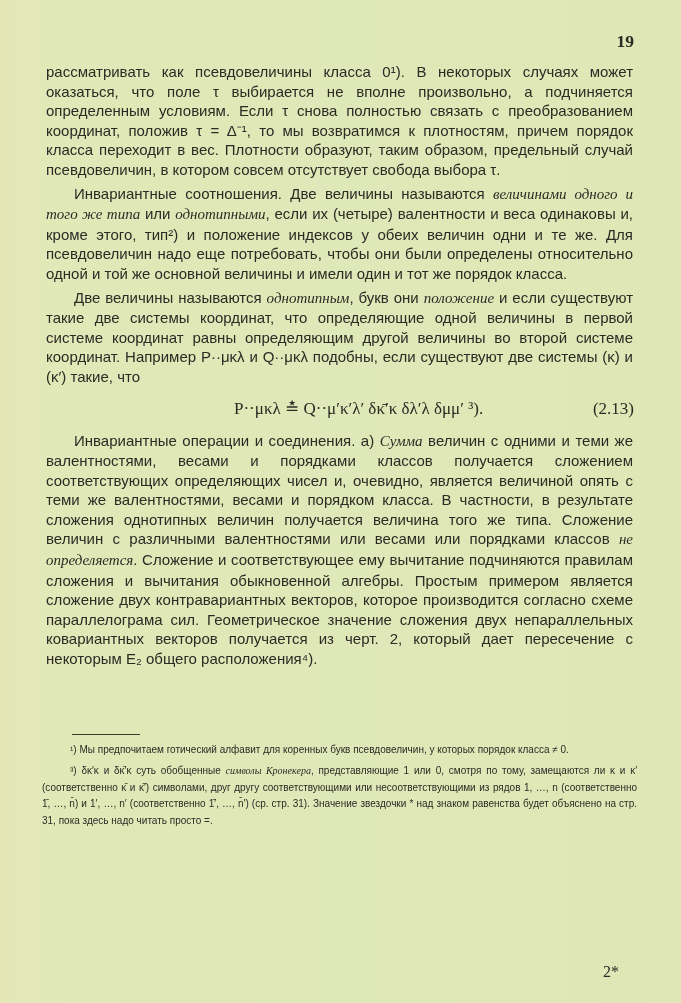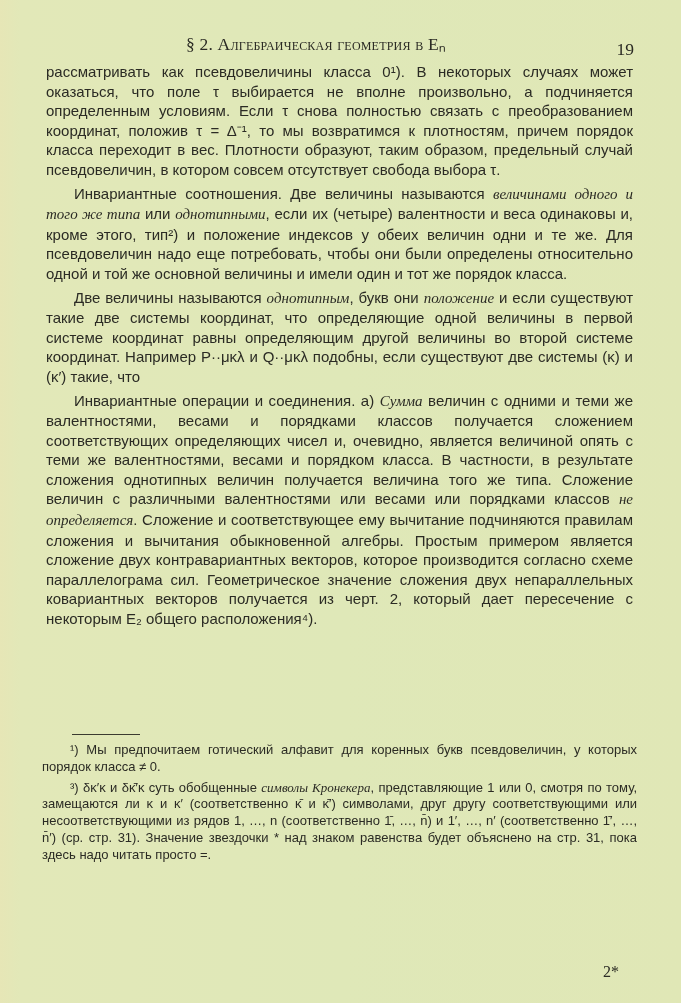--- a/index.html
+++ b/index.html
@@ -6,47 +6,50 @@
   body {
     width:681px; height:1003px; overflow:hidden;
     background: linear-gradient(90deg, #e6e6b6 0%, #e2e8b8 3%, #dfe8b8 50%, #e0e7b6 100%);
     font-family: "Liberation Serif", serif;
     color:#2b2b24;
     position:relative;
   }
   .page { position:absolute; left:42px; top:0; width:595px; }
   .header { position:absolute; top:31px; left:0; width:595px; height:24px; font-size:17.5px; }
   .header .title { position:absolute; left:144px; top:0; font-variant: small-caps; letter-spacing:0.2px; }
-  .header .pnum { position:absolute; right:3px; top:8px; }
+  .header .pnum { position:absolute; right:3px; top:0;font-weight:bold; }
   .body { position:absolute; top:58px; left:0; width:595px; font-size:15px; line-height:19.6px; text-align:justify; font-family: "Liberation Sans Narrow","Liberation Sans", sans-serif; }
   .body p { margin:4px; }
   .ind { text-indent:28px; }
   .b { font-weight:normal; }
   i { font-family:"Liberation Serif", serif; font-style:italic; }
   .eq { position:relative; height:34px; margin:4px 0 6px 0; font-family:"Liberation Serif", serif; font-size:17px; }
   .eq .formula { position:absolute; left:192px; top:8px; }
   .eq .num { position:absolute; right:3px; top:8px; }
   .rule { position:absolute; top:734px; left:30px; width:68px; height:1px; background:#3b3b30; }
-  .notes { position:absolute; top:742px; left:0; width:595px; font-size:13px; line-height:16.8px; text-align:justify; font-family: "Liberation Sans Narrow","Liberation Sans", sans-serif; }
+  .notes { position:absolute; top:742px; left:0; width:595px; font-size:10px; line-height:16.8px; text-align:justify; font-family: "Liberation Sans Narrow","Liberation Sans", sans-serif; }
   .notes p { margin:0; }
   .sig { position:absolute; left:603px; top:963px; font-size:16px; font-family:"Liberation Serif", serif; }
 </style>
 </head>
 <body>
 
 <div class="page">
   <div class="header">
-    <span class="title">§ 2. Алгебраическая геометрия в Eₙ</span>
     <span class="pnum">19</span>
   </div>
 
   <div class="body">
     <p>рассматривать как псевдовеличины класса 0¹). В некоторых случаях может оказаться, что поле τ выбирается не вполне произвольно, а подчиняется определенным условиям. Если τ снова полностью связать с преобразованием координат, положив τ = Δ⁻¹, то мы возвратимся к плотностям, причем порядок класса переходит в вес. Плотности образуют, таким образом, предельный случай псевдовеличин, в котором совсем отсутствует свобода выбора τ.</p>
     <p class="ind"><span class="b">Инвариантные соотношения.</span><span> Две величины называются </span><i>величинами одного и того же типа</i><span> или </span><i>однотипными</i><span>, если их (четыре) валентности и веса одинаковы и, кроме этого, тип²) и положение индексов у обеих величин одни и те же. Для псевдовеличин надо еще потребовать, чтобы они были определены относительно одной и той же основной величины и имели один и тот же порядок класса.</span></p>
     <p class="ind"><span>Две величины называются </span><i>однотипным</i><span>, букв они </span><i>положение</i><span> и если существуют такие две системы координат, что определяющие одной величины в первой системе координат равны определяющим другой величины во второй системе координат. Например P··μκλ и Q··μκλ подобны, если существуют две системы (κ) и (κ′) такие, что</span></p>
+    <div class="eq">
+      <span class="formula">P··μκλ ≛ Q··μ′κ′λ′ δκ̄′κ δλ′λ δμμ′ ³).</span>
+      <span class="num">(2.13)</span>
+    </div>
     <p class="ind"><span class="b">Инвариантные операции и соединения.</span><span> а) </span><i>Сумма</i><span> величин с одними и теми же валентностями, весами и порядками классов получается сложением соответствующих определяющих чисел и, очевидно, является величиной опять с теми же валентностями, весами и порядком класса. В частности, в результате сложения однотипных величин получается величина того же типа. Сложение величин с различными валентностями или весами или порядками классов </span><i>не определяется</i><span>. Сложение и соответствующее ему вычитание подчиняются правилам сложения и вычитания обыкновенной алгебры. Простым примером является сложение двух контравариантных векторов, которое производится согласно схеме параллелограма сил. Геометрическое значение сложения двух непараллельных ковариантных векторов получается из черт. 2, который дает пересечение с некоторым E₂ общего расположения⁴).</span></p>
   </div>
 
   <div class="rule"></div>
 
   <div class="notes">
     <p class="ind">¹) Мы предпочитаем готический алфавит для коренных букв псевдовеличин, у которых порядок класса ≠ 0.</p>
     <p class="ind" style="margin-top:4px"><span>³) δκ′κ и δκ̄′κ суть обобщенные </span><i>символы Кронекера</i><span>, представляющие 1 или 0, смотря по тому, замещаются ли κ и κ′ (соответственно κ̄ и κ̄′) символами, друг другу соответствующими или несоответствующими из рядов 1, …, n (соответственно 1̄, …, n̄) и 1′, …, n′ (соответственно 1̄′, …, n̄′) (ср. стр. 31). Значение звездочки * над знаком равенства будет объяснено на стр. 31, пока здесь надо читать просто =.</span></p>
   </div>
 </div>

